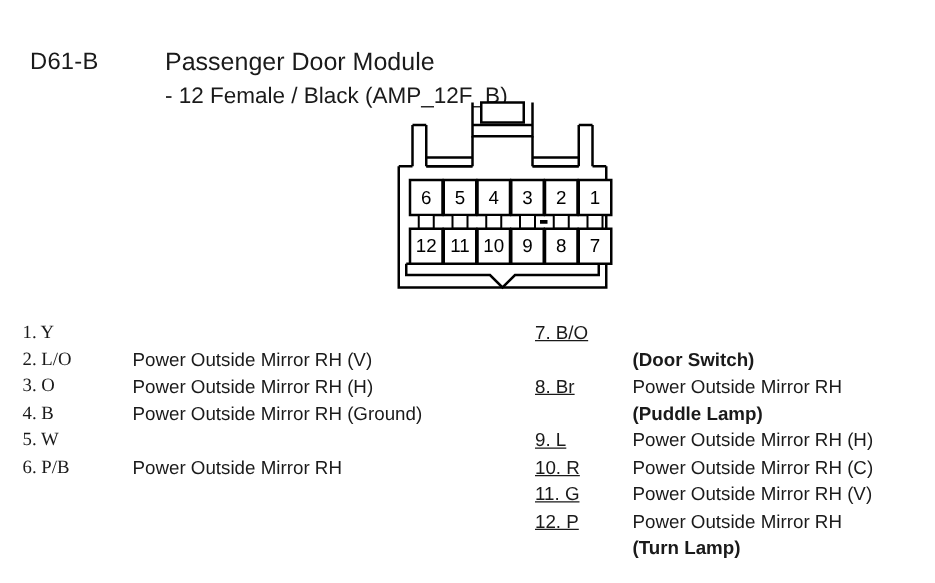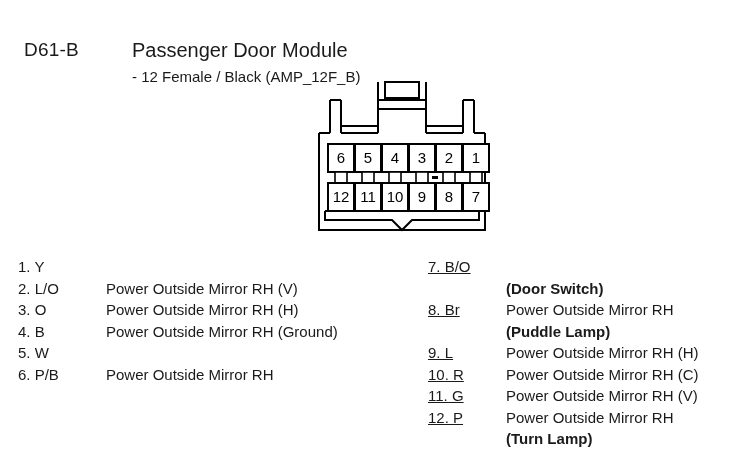--- a/index.html
+++ b/index.html
@@ -38,21 +38,21 @@
     left: 120px;
     top: 6px;
     font-size: 20px;
     line-height: 24px;
     white-space: nowrap;
   }
   #module-subtitle {
     position: absolute;
     left: 120px;
     top: 35px;
-    font-size: 15px;
+    font-size: 18px;
     line-height: 19px;
     white-space: nowrap;
   }
 
   
   #connector-diagram {
     position: absolute;
     left: 297px;
     top: 78px;
     width: 210px;
@@ -111,21 +111,21 @@
     font-size: 15px;
     line-height: 21px;
     white-space: nowrap;
   }
   .pin-desc {
     position: absolute;
     font-size: 15px;
     line-height: 21px;
     white-space: nowrap;
   }
-  #pin-list-left .pin-id { left: 18px; }
+  #pin-list-left .pin-id { left: 18px; font-family: Liberation Serif, serif; }
   #pin-list-left .pin-desc { left: 106px; }
   #pin-list-right .pin-id { left: 28px; text-decoration: underline; }
   #pin-list-right .pin-desc { left: 106px; }
 </style>
 </head>
 <body>
 
 <div id="header-area">
   <div id="connector-code">D61-B</div>
   <div id="module-title">Passenger Door Module</div>

